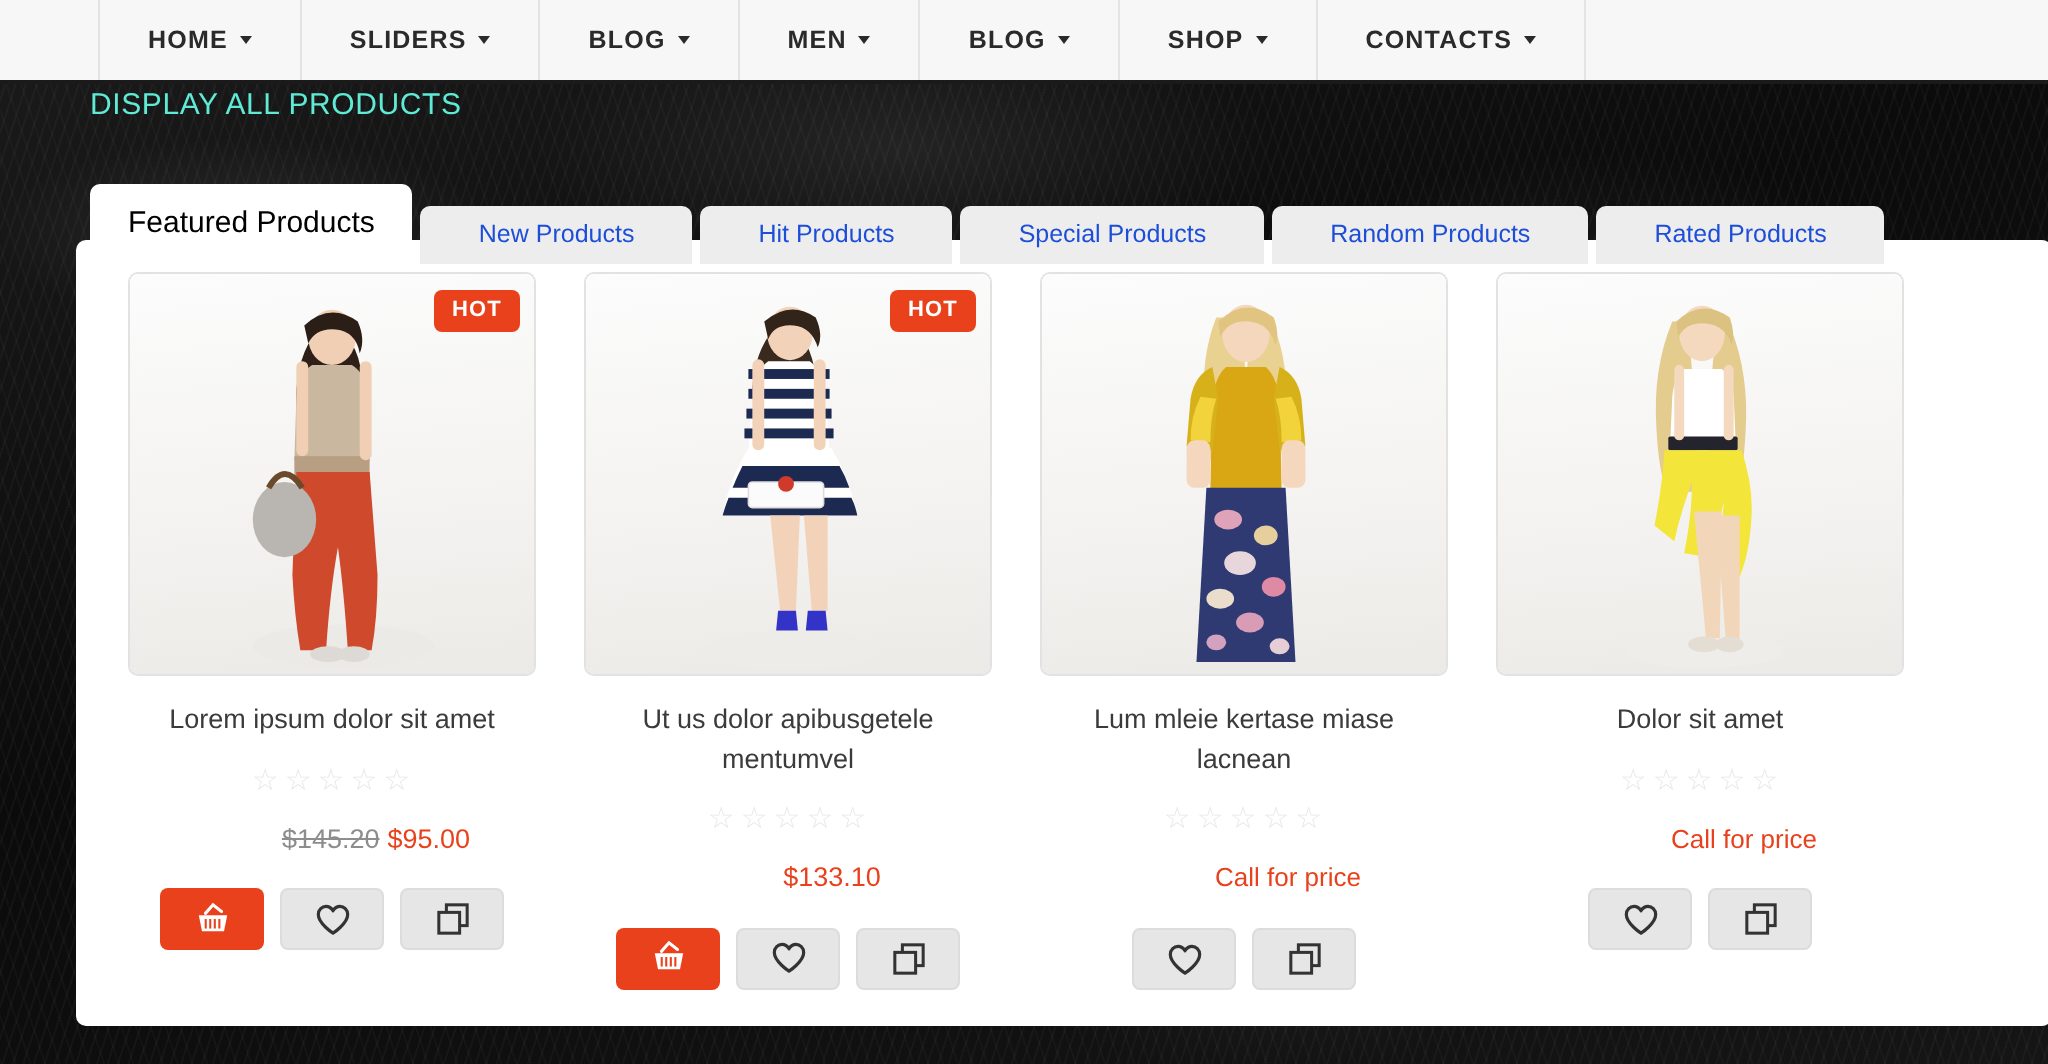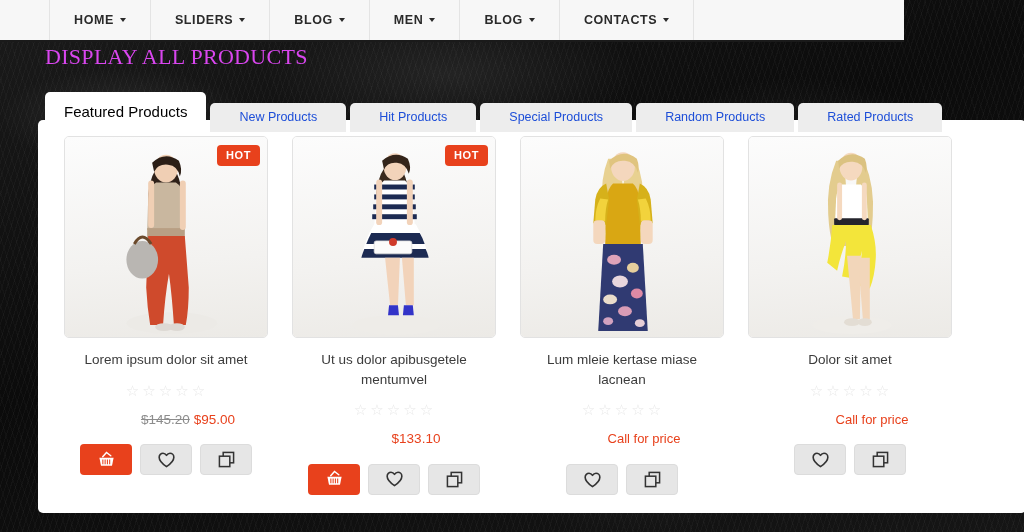--- a/index.html
+++ b/index.html
@@ -33,21 +33,21 @@
         rgba(255,255,255,0.022) 0px, rgba(255,255,255,0.022) 1px,
         rgba(0,0,0,0) 1px, rgba(0,0,0,0) 7px),
       linear-gradient(160deg, #1b1b1b 0%, #0b0b0b 45%, #151515 100%);
     z-index: 0;
   }
 
   
   #topnav {
     position: absolute;
     left: 0; top: 0;
-    width: 904px;
+    width: 1024px;
     height: 42px;
     background: #f7f7f7;
     border-bottom: 2px solid #1a1a1a;
     display: flex;
     align-items: stretch;
     z-index: 5;
   }
   .nav-spacer-left { width: 50px; border-right: 1px solid #e4e4e4; }
   .nav-item {
     display: flex;
@@ -70,26 +70,25 @@
     border-right: 3.5px solid transparent;
     border-top: 4px solid #2a2a2a;
     display: inline-block;
   }
   .nav-spacer-right { flex: 1; }
 
   
   #page-title {
     position: absolute;
     left: 45px; top: 44px;
-    font-size: 22px;
+    font-size: 15px;
     font-weight: normal;
     letter-spacing: 0.3px;
-    color: #d946ef;
+    color: #5eead4;
     z-index: 4;
-    font-family: Liberation Serif, serif;
   }
 
   
   #tabs {
     position: absolute;
     left: 45px; top: 92px;
     display: flex;
     align-items: flex-end;
     gap: 4px;
     z-index: 6;
@@ -245,20 +244,24 @@
   <div class="nav-item">
     <span>BLOG</span>
     <span class="caret"></span>
   </div>
   <div class="nav-item">
     <span>MEN</span>
     <span class="caret"></span>
   </div>
   <div class="nav-item">
     <span>BLOG</span>
+    <span class="caret"></span>
+  </div>
+  <div class="nav-item">
+    <span>SHOP</span>
     <span class="caret"></span>
   </div>
   <div class="nav-item">
     <span>CONTACTS</span>
     <span class="caret"></span>
   </div>
   <div class="nav-spacer-right"></div>
 </nav>
 
 <h1 id="page-title">DISPLAY ALL PRODUCTS</h1>

